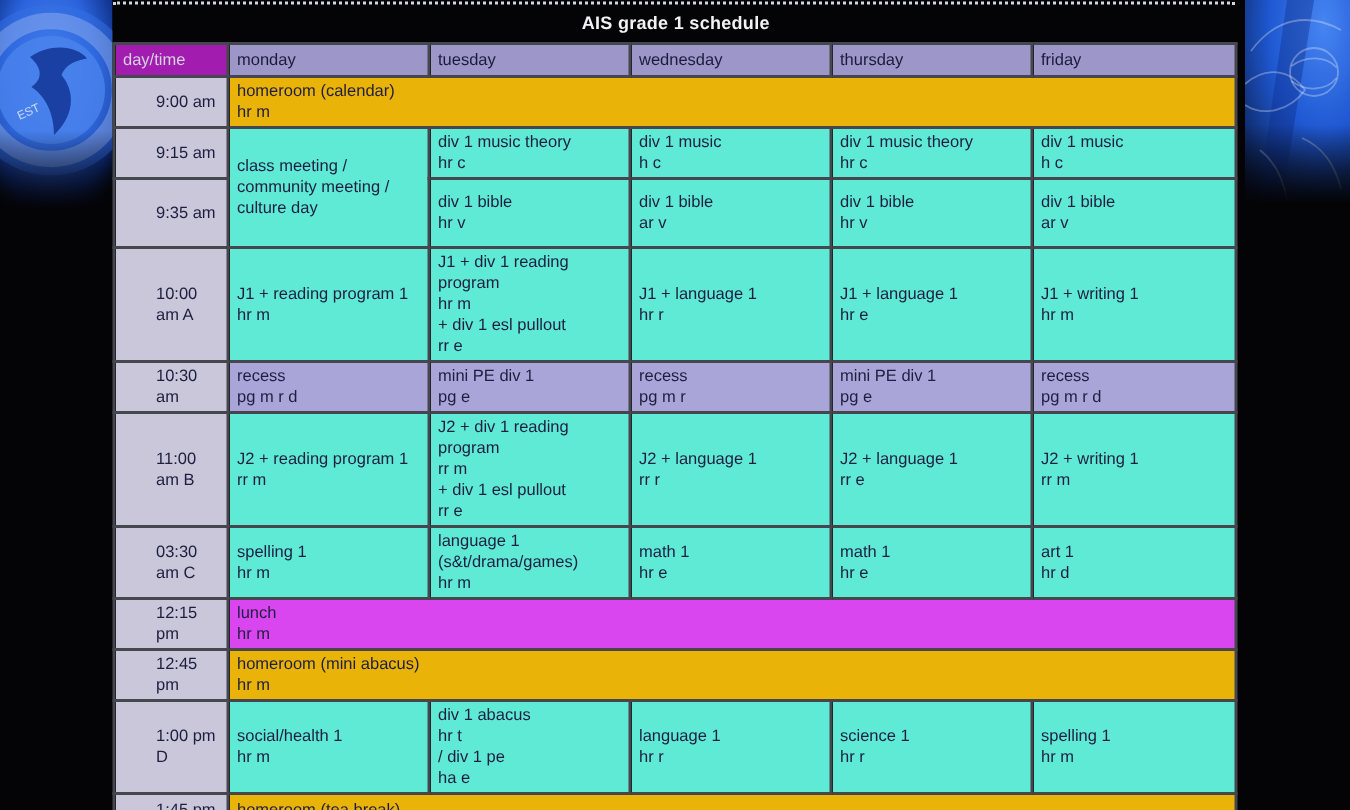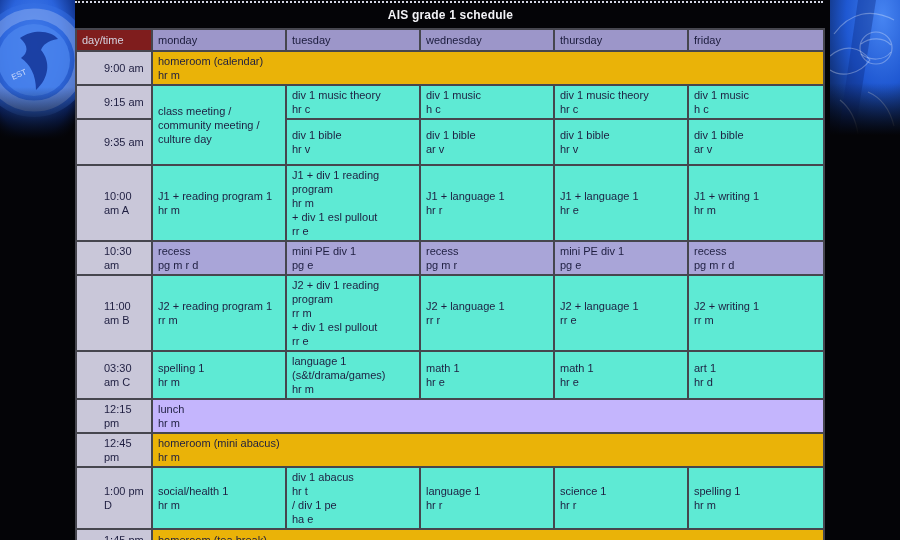--- a/index.html
+++ b/index.html
@@ -28,25 +28,25 @@
   th,td{
     border:2px solid #46464e;
     padding:2px 5px;
     vertical-align:middle;
     text-align:left;
     white-space:pre-line;
     overflow:hidden;
   }
   th{font-weight:normal;font-size:11px;}
   th.hdr-day{background:#9c96c9;color:#1b1b3c;margin-top:48px;}
-  th.hdr-time{background:#7f1d1d;color:#d4d3e0;}
+  th.hdr-time{background:#a21caf;color:#d4d3e0;}
   td.time{background:#c9c7d9;padding-left:27px;}
   td.cell{background:#5eead4;}
   td.home{background:#eab308;}
-  td.lunch{background:#c4b5fd;}
+  td.lunch{background:#d946ef;}
   td.recess{background:#a9a5d8;}
 </style>
 </head>
 <body>
 
 <div class="emblem emblem-left">
   <svg width="75" height="142" viewBox="0 0 75 142">
     <defs>
       <radialGradient id="gl" cx="0.45" cy="0.32" r="0.78">
         <stop offset="0" stop-color="#4d87f0"></stop>

